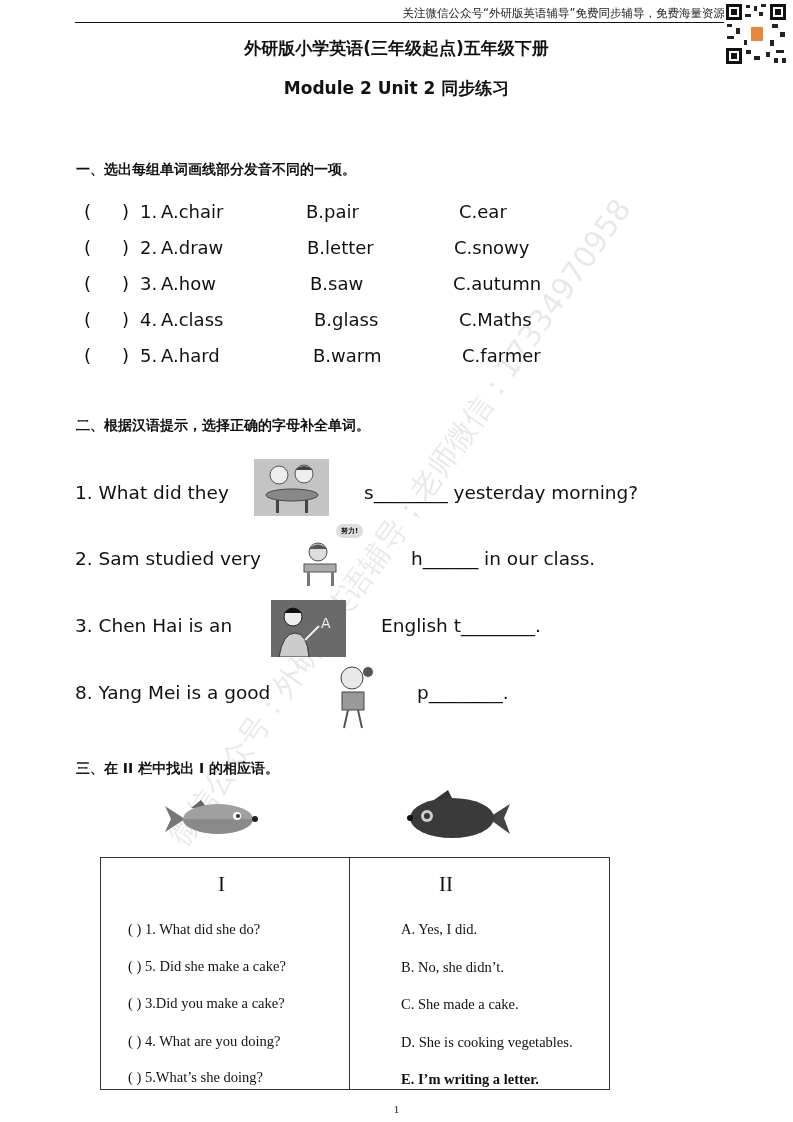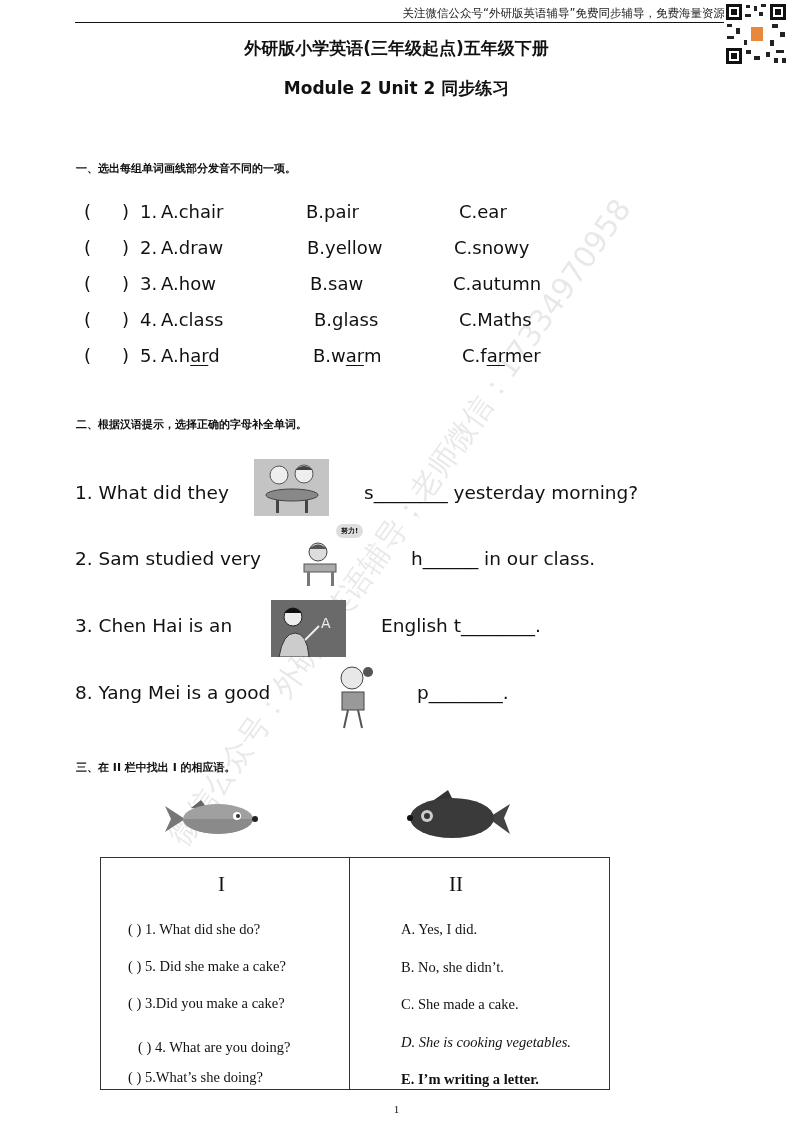--- a/index.html
+++ b/index.html
@@ -4,24 +4,24 @@
 <style>
   html, body { margin:0; padding:0; background:#fff; }
   body { width:793px; height:1122px; position:relative; overflow:hidden;
          font-family:"DejaVu Sans", sans-serif; color:#111; }
   .abs { position:absolute; }
   .hdr-note { right:68px; top:6px; font-size:11.5px; color:#222; white-space:nowrap; }
   .hdr-rule { left:75px; top:22px; width:650px; border-top:1.3px solid #111; }
   .qr { left:724px; top:2px; width:64px; height:64px; background:#fff; }
   .title1 { left:0; width:793px; top:37px; text-align:center; font-weight:bold; font-size:17px; }
   .title2 { left:0; width:793px; top:77px; text-align:center; font-weight:bold; font-size:17px; }
-  .sec { left:76px; font-weight:bold; font-size:11px; }
+  .sec { left:76px; font-weight:bold; font-size:14px; }
   .row { left:84px; font-size:18px; height:24px; }
   .row span { position:absolute; white-space:nowrap; }
-  .u { text-decoration:underline; text-underline-offset:3px; }
+  .u { text-underline-offset:3px; }
   .fill { font-size:18.5px; white-space:nowrap; }
   .pic { background:#bdbdbd; border-radius:2px; }
   .col { position:absolute; border:1.2px solid #333; font-family:"Liberation Serif", serif; }
   .col .head { position:absolute; font-size:21px; }
   .col .item { position:absolute; font-size:14.5px; white-space:nowrap; }
   .wm { font-size:30px; color:rgba(0,0,0,0.09); transform:rotate(-55deg); transform-origin:left top; white-space:nowrap; }
   .pg { left:0; width:793px; top:1103px; text-align:center; font-family:"Liberation Serif", serif; font-size:11px; }
 </style>
 </head>
 <body>
@@ -77,21 +77,21 @@
   <span style="left:56px">1.</span>
   <span style="left:77px">A.chair</span>
   <span style="left:222px">B.pair</span>
   <span style="left:375px">C.ear</span>
 </div>
 <div class="abs row" style="top:237px;">
   <span style="left:0">(</span>
   <span style="left:38px">)</span>
   <span style="left:56px">2.</span>
   <span style="left:77px">A.draw</span>
-  <span style="left:223px">B.yellow</span>
+  <span style="left:223px">B.letter</span>
   <span style="left:370px">C.snowy</span>
 </div>
 <div class="abs row" style="top:273px;">
   <span style="left:0">(</span>
   <span style="left:38px">)</span>
   <span style="left:56px">3.</span>
   <span style="left:77px">A.how</span>
   <span style="left:226px">B.saw</span>
   <span style="left:369px">C.autumn</span>
 </div>
@@ -188,26 +188,26 @@
       <circle cx="23" cy="26" r="3" fill="#333"></circle>
     <circle cx="6" cy="28" r="3" fill="#111"></circle>
   </svg>
 </div>
 
 <div class="col" style="left:100px; top:857px; width:248px; height:231px;">
   <div class="head" style="left:117px; top:14px;">I</div>
   <div class="item" style="left:27px; top:63px;"><span>(      )</span> <span>1. What did she do?</span></div>
   <div class="item" style="left:27px; top:100px;"><span>(      )</span> <span>5. Did she make a cake?</span></div>
   <div class="item" style="left:27px; top:137px;"><span>(      )</span> <span>3.Did you make a cake?</span></div>
-  <div class="item" style="left:27px; top:181px;margin-left:10px;"><span>(      )</span> <span>4. What are you doing?</span></div>
+  <div class="item" style="left:27px; top:175px;"><span>(      )</span> <span>4. What are you doing?</span></div>
   <div class="item" style="left:27px; top:211px;"><span>(      )</span> <span>5.What’s she doing?</span></div>
 </div>
 
 <div class="col" style="left:349px; top:857px; width:259px; height:231px;">
-  <div class="head" style="left:99px; top:14px;text-align:center;">II</div>
+  <div class="head" style="left:89px; top:14px;text-align:center;">II</div>
   <div class="item" style="left:51px; top:63px;">A. Yes, I did.</div>
   <div class="item" style="left:51px; top:101px;">B. No, she didn’t.</div>
   <div class="item" style="left:51px; top:138px;">C. She made a cake.</div>
-  <div class="item" style="left:51px; top:176px;font-style:italic;">D. She is cooking vegetables.</div>
+  <div class="item" style="left:51px; top:176px;">D. She is cooking vegetables.</div>
   <div class="item" style="left:51px; top:213px;font-weight:bold;">E. I’m writing a letter.</div>
 </div>
 
 <div class="abs pg">1</div>
 
 </body></html>

